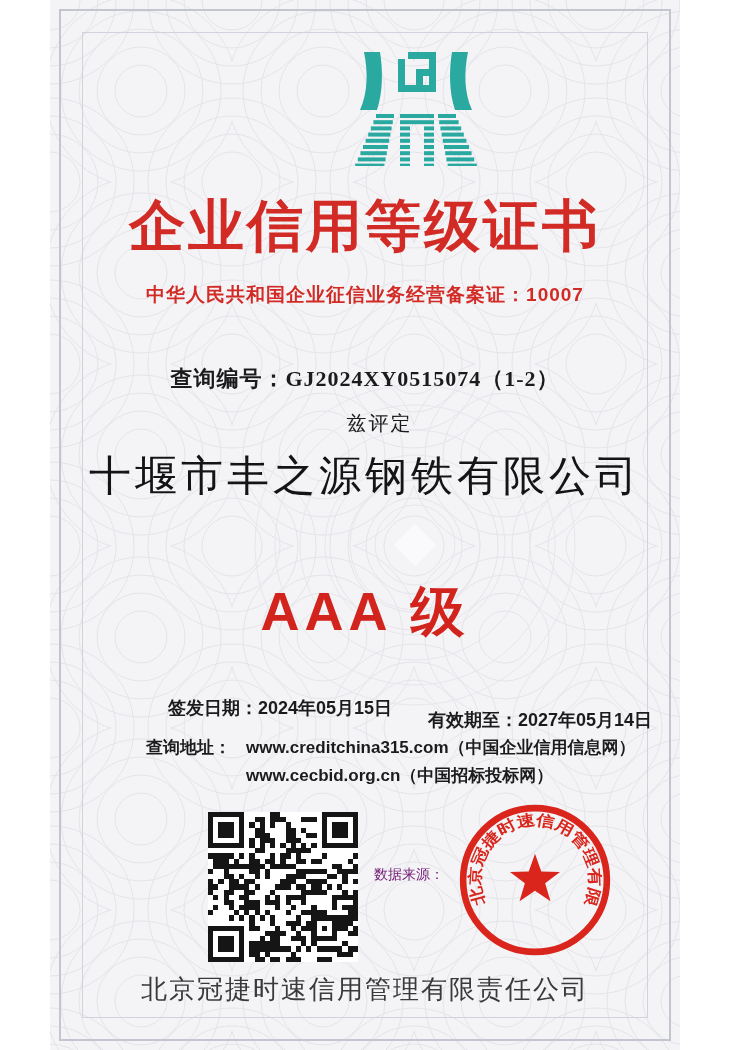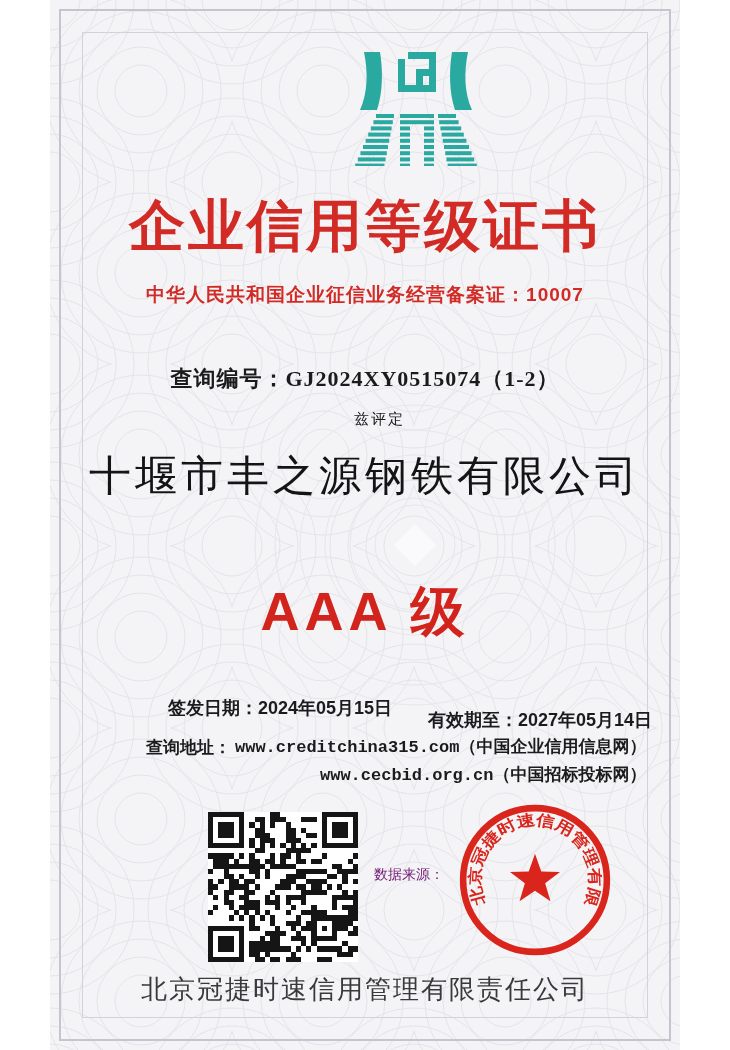--- a/index.html
+++ b/index.html
@@ -10,29 +10,29 @@
   }
   .bg-svg{position:absolute;left:0;top:0;width:730px;height:1050px;}
   .border-outer{position:absolute;left:9px;top:9px;right:9px;bottom:9px;border:2px solid #c3c6cf;pointer-events:none;}
   .border-inner{position:absolute;left:32px;top:32px;right:32px;bottom:32px;border:1px solid #d0d3db;pointer-events:none;}
   .abs{position:absolute;}
   .center{position:absolute;left:0;right:0;text-align:center;}
   .logo{left:300px;top:52px;width:132px;height:114px;}
   .title{top:194px;font-size:56px;font-weight:800;color:#d22b26;letter-spacing:3px;line-height:64px;}
   .subtitle{top:274px;font-size:19px;font-weight:700;color:#d22b26;letter-spacing:1px;margin-top:8px;}
   .query-row{top:364px;font-family:"Liberation Serif",serif;font-size:22px;font-weight:700;letter-spacing:1px;}
-  .hereby{top:410px;font-family:"Liberation Serif",serif;font-size:15px;letter-spacing:2px;margin-left:29px;}
+  .hereby{top:410px;font-family:"Liberation Serif",serif;font-size:20px;letter-spacing:2px;margin-left:29px;}
   .company{top:448px;font-family:"Liberation Serif",serif;font-size:42px;font-weight:400;letter-spacing:4px;color:#141416;}
   .rating{top:576px;font-size:54px;font-weight:800;color:#d2231d;letter-spacing:5px;}
   .dates{top:696px;font-size:18px;font-weight:700;}
   .date-issue{position:absolute;left:118px;top:0;white-space:nowrap;}
   .date-valid{position:absolute;left:378px;top:12px;white-space:nowrap;}
   .addr{top:734px;font-size:17px;font-weight:700;line-height:27.5px;}
   .addr-label{position:absolute;left:96px;top:0;white-space:nowrap;}
-  .addr-lines{position:absolute;left:185px;top:0;text-align:right;white-space:nowrap;font-family:Liberation Mono, monospace;}
+  .addr-lines{position:absolute;left:196px;top:0;text-align:left;white-space:nowrap;}
   .qr{left:158px;top:812px;width:150px;height:150px;}
   .datasource{left:324px;top:866px;font-family:Liberation Sans, sans-serif;font-size:14px;color:#701a75;}
   .seal{left:404px;top:799px;width:162px;height:162px;}
   .issuer{top:972px;font-size:26px;font-weight:500;color:#39393b;letter-spacing:2px;}
 </style>
 </head>
 <body>
 
 <div class="page">
 

